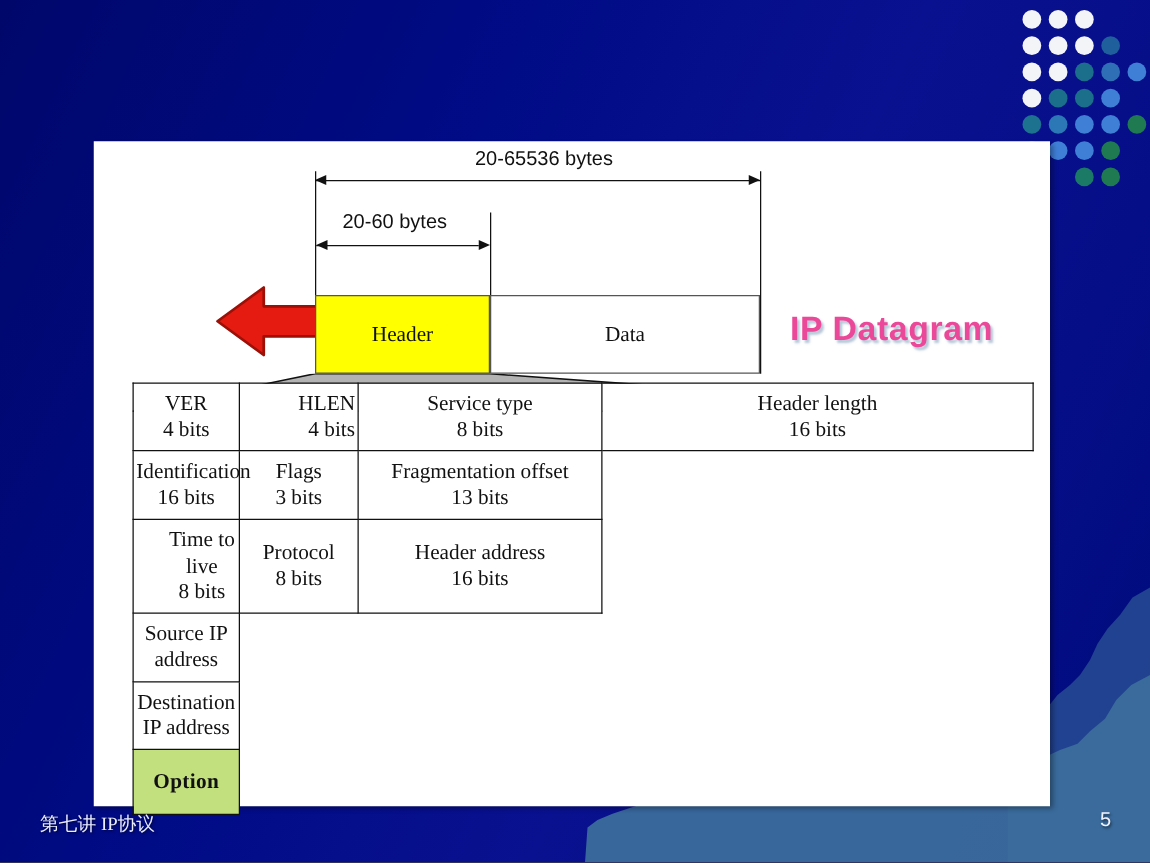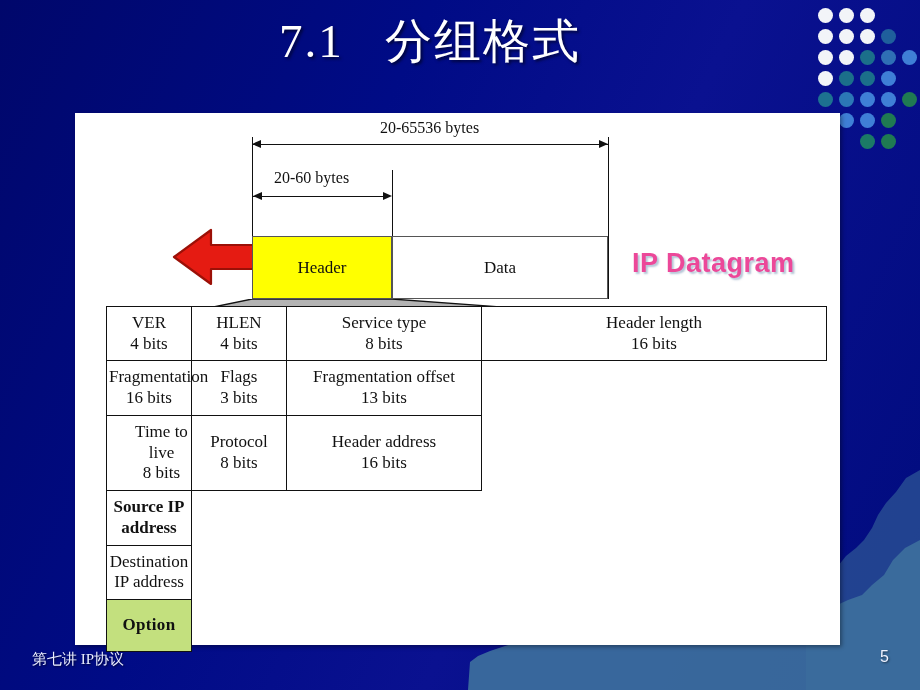--- a/index.html
+++ b/index.html
@@ -71,21 +71,21 @@
     position: absolute;
     inset: 0;
   }
 
   
   .dimtext {
     position: absolute;
     font-size: 16px;
     color: #111;
     white-space: nowrap;
-    font-family: Liberation Serif, serif;
+    font-family: Liberation Sans, sans-serif;
   }
   .vline {
     position: absolute;
     width: 1px;
     background: #111;
   }
   .hline {
     position: absolute;
     height: 1px;
     background: #111;
@@ -228,21 +228,20 @@
       <span class="dot" style="left: 63px; top: 84px; background: rgb(63, 127, 214);"></span>
       <span class="dot" style="left: 84px; top: 84px; background: rgb(31, 122, 82);"></span>
       <span class="dot" style="left: 0px; top: 105px; background: rgb(44, 119, 182);"></span>
       <span class="dot" style="left: 21px; top: 105px; background: rgb(63, 127, 214);"></span>
       <span class="dot" style="left: 42px; top: 105px; background: rgb(63, 127, 214);"></span>
       <span class="dot" style="left: 63px; top: 105px; background: rgb(31, 122, 82);"></span>
       <span class="dot" style="left: 42px; top: 126px; background: rgb(27, 122, 102);"></span>
       <span class="dot" style="left: 63px; top: 126px; background: rgb(31, 122, 82);"></span>
     </div>
 
-  <div id="title">7.1   分组格式</div>
 
   <div id="panel">
     <div id="panel-inner">
 
       <div class="dimtext" style="left:305px; top:6px;">20-65536 bytes</div>
 
       <div class="hline" style="left:177px; top:31px; width:356px;"></div>
       <div class="arrowhead arrow-left" style="left:177px; top:27px;"></div>
       <div class="arrowhead arrow-right" style="left:524px; top:27px;"></div>
 
@@ -273,36 +272,36 @@
         <path d="M146,0 L286,0 L700,30 L0,30 Z" fill="#b3b3b3" stroke="#111" stroke-width="1.3"></path>
       </svg>
 
       <table id="field-table">
         <tbody>
             <tr style="height: 54px;">
               <td style="width: 80px;">
                 <span class="cell-main">VER</span>
                 <span class="cell-sub">4 bits</span>
               </td>
-              <td style="width: 90px;">
+              <td style="width: 90px; text-align: right;">
                 <span class="cell-main">HLEN</span>
                 <span class="cell-sub">4 bits</span>
               </td>
               <td style="width: 190px;">
                 <span class="cell-main">Service type</span>
                 <span class="cell-sub">8 bits</span>
               </td>
               <td style="width: 340px;">
                 <span class="cell-main">Header length</span>
                 <span class="cell-sub">16 bits</span>
               </td>
             </tr>
             <tr style="height: 54px;">
               <td style="width: 360px;">
-                <span class="cell-main">Fragmentation</span>
+                <span class="cell-main">Identification</span>
                 <span class="cell-sub">16 bits</span>
               </td>
               <td style="width: 105px;">
                 <span class="cell-main">Flags</span>
                 <span class="cell-sub">3 bits</span>
               </td>
               <td style="width: 235px;">
                 <span class="cell-main">Fragmentation offset</span>
                 <span class="cell-sub">13 bits</span>
               </td>
@@ -315,21 +314,21 @@
               <td style="width: 180px;">
                 <span class="cell-main">Protocol</span>
                 <span class="cell-sub">8 bits</span>
               </td>
               <td style="width: 340px;">
                 <span class="cell-main">Header address</span>
                 <span class="cell-sub">16 bits</span>
               </td>
             </tr>
             <tr style="height: 52px;">
-              <td style="width: 700px; font-weight: bold;">
+              <td style="width: 700px;">
                 <span class="cell-main">Source IP address</span>
               </td>
             </tr>
             <tr style="height: 52px;">
               <td style="width: 700px;">
                 <span class="cell-main">Destination IP address</span>
               </td>
             </tr>
             <tr style="height: 52px;">
               <td class="opt" style="width: 700px;">

